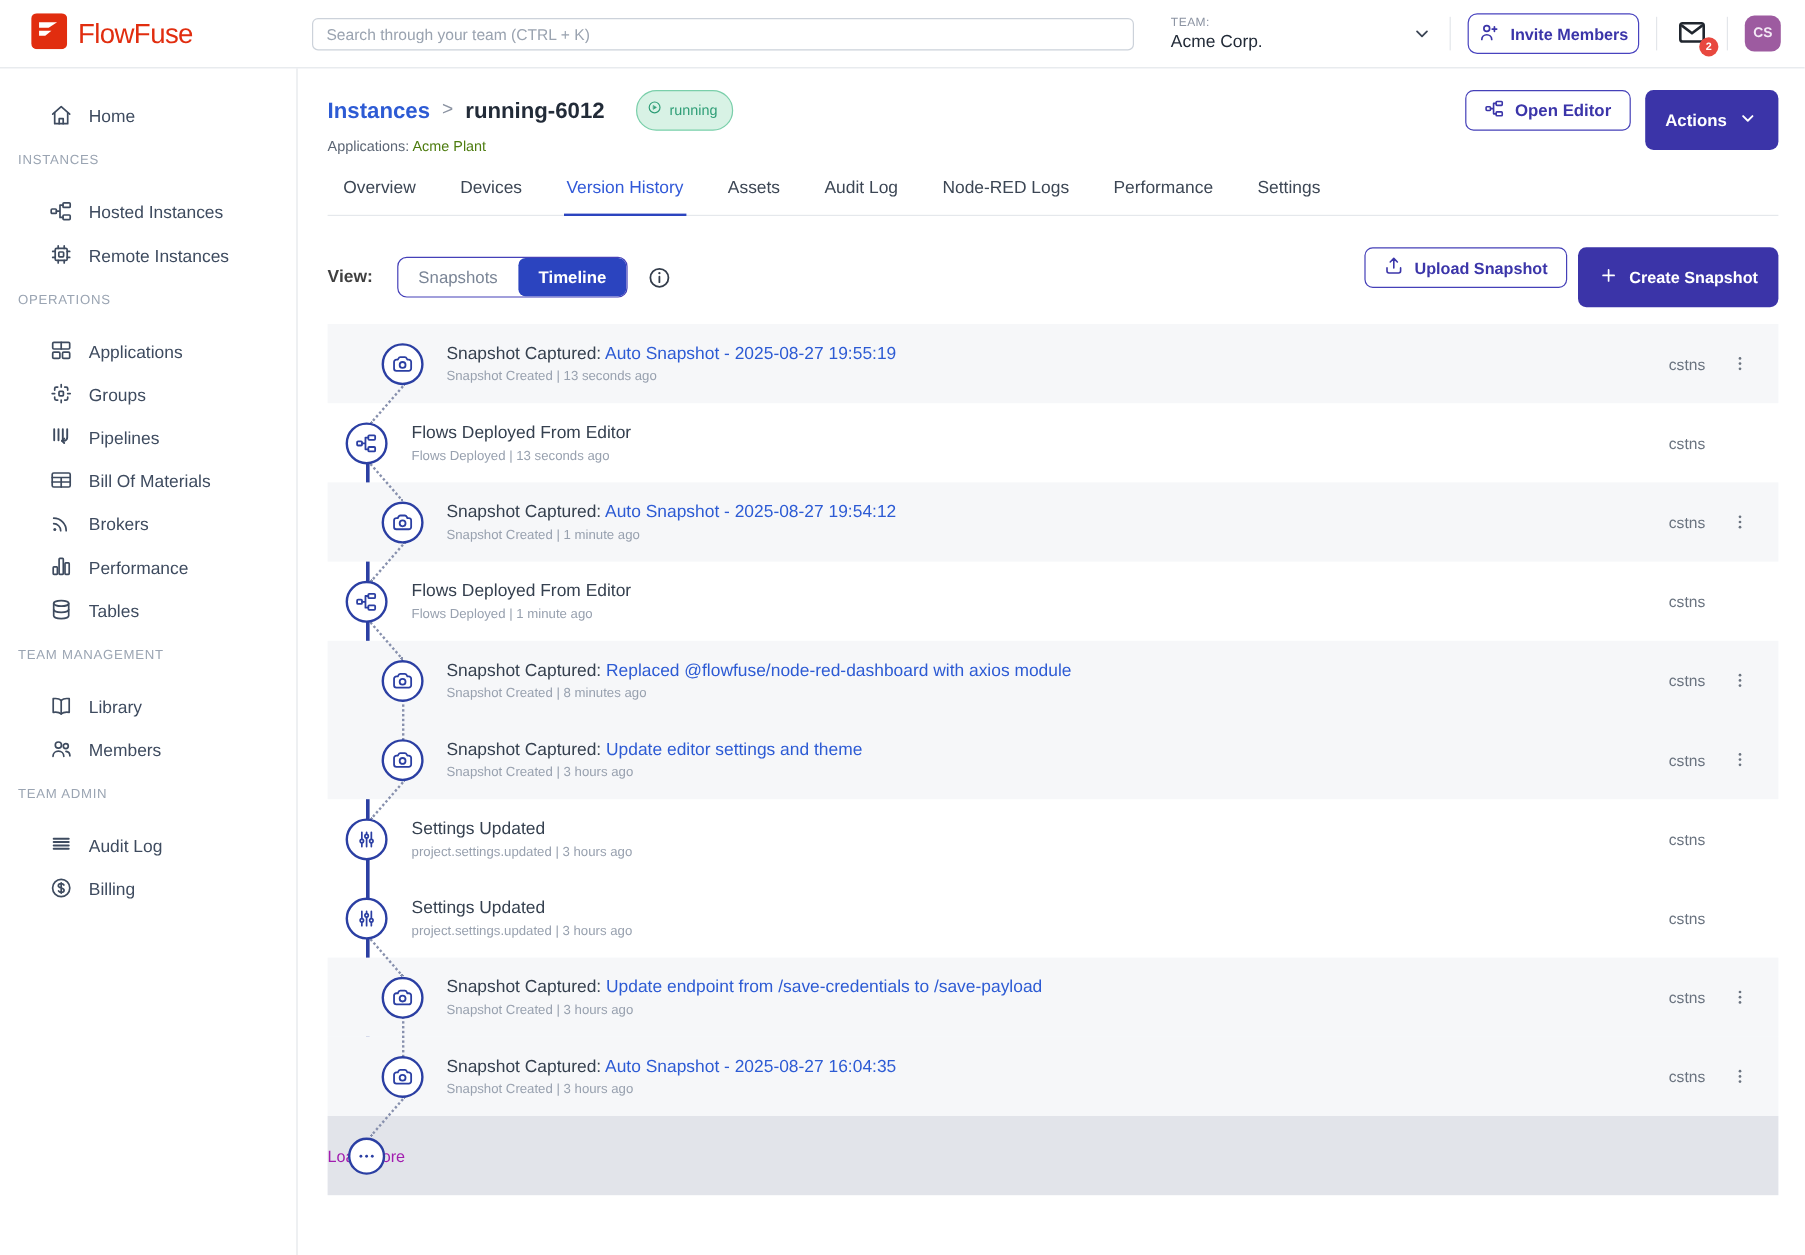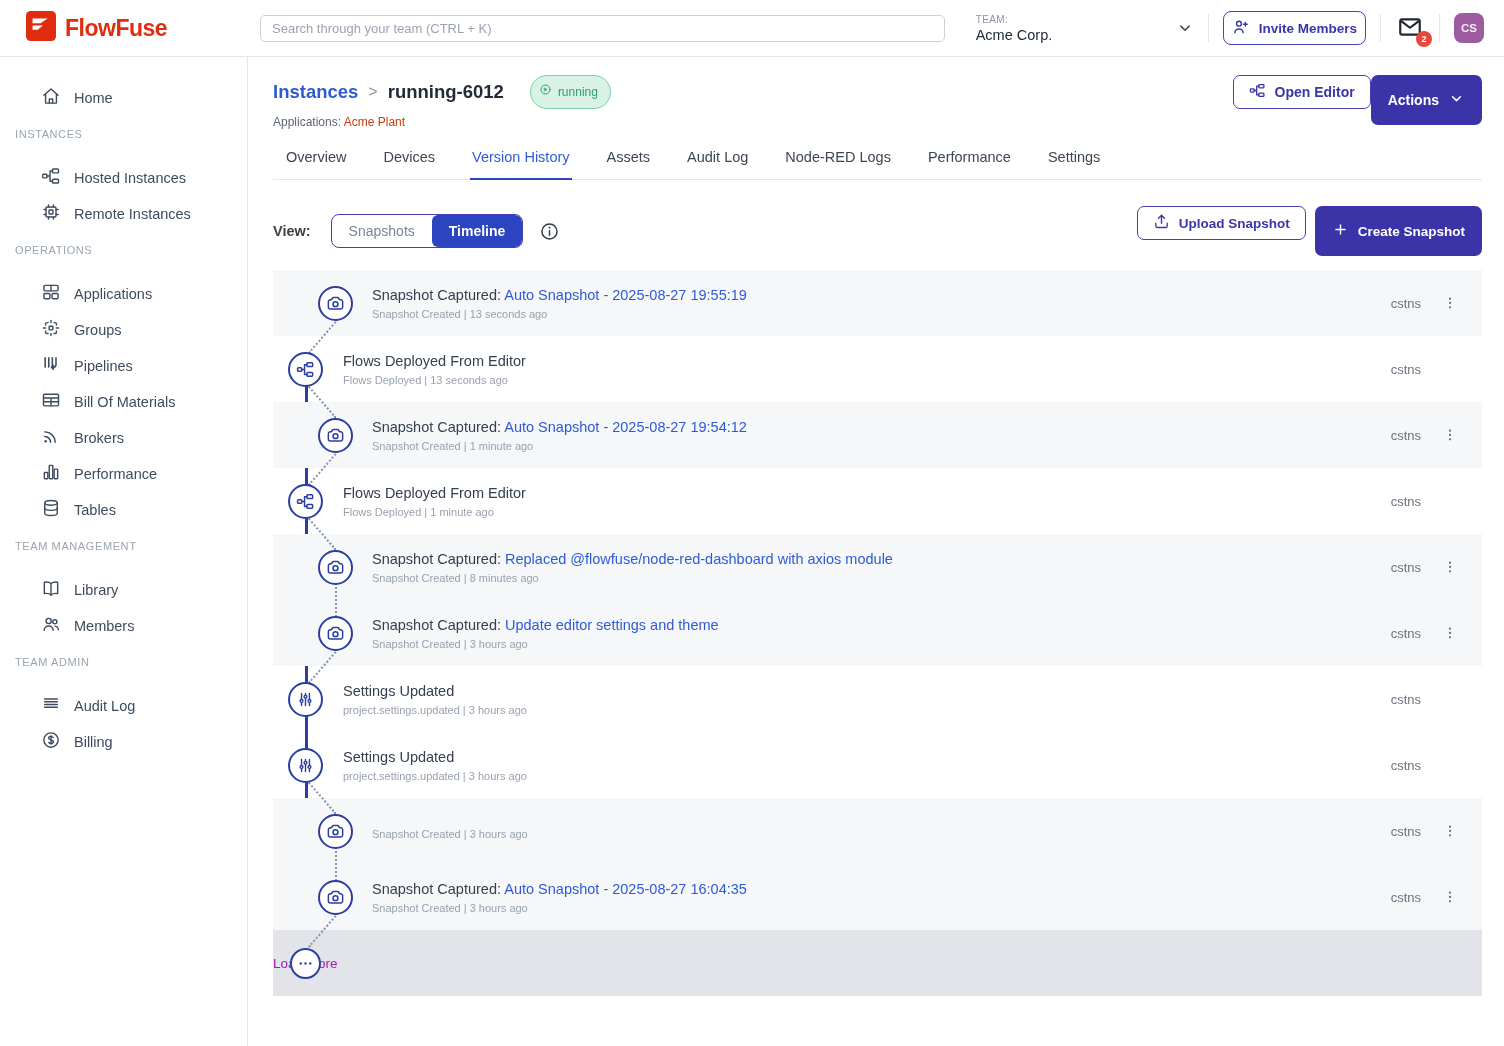--- a/index.html
+++ b/index.html
@@ -1,20 +1,20 @@
 <!DOCTYPE html>
 <html><head>
 <meta charset="utf-8">
 <style>
   html,body{margin:0;padding:0}
   body{width:1504px;height:1046px;overflow:hidden;background:#fff;
        font-family:"Liberation Sans",sans-serif;color:#35404f;-webkit-font-smoothing:antialiased}
   .topbar{height:57px;box-sizing:border-box;border-bottom:1px solid #e3e6ea;display:flex;align-items:center;padding:0 20px 0 26px}
   .logo{display:flex;align-items:center;gap:9px;width:234px;flex:0 0 auto}
-  .logo-text{font-size:23px;font-weight:bold;color:#E12D0F;letter-spacing:-.5px}
+  .logo-text{font-size:23px;font-weight:normal;color:#E12D0F;letter-spacing:-.5px}
   .search{flex:0 0 685px;height:27px;box-sizing:border-box;border:1px solid #ccd2da;border-radius:5px;padding:0 11px;font-size:13px;color:#333;outline:none}
   .search::placeholder{color:#9aa3b0}
   .top-spacer{flex:1}
   .team-wrap{width:218px;display:flex;align-items:center;justify-content:space-between;cursor:pointer}
   .team-label{font-size:10px;color:#8b93a2;letter-spacing:.4px}
   .team-name{font-size:14.5px;color:#222b38;margin-top:2px}
   .chev{width:18px;height:18px;color:#3a4454}
   .hdr-div{width:1px;height:28px;background:#e3e6ea;margin:0 14px}
   .invite-btn{height:34px;border:1.5px solid #4843BF;border-radius:8px;background:#fff;color:#3B35A9;font-weight:bold;font-size:13.5px;display:flex;align-items:center;gap:9px;padding:0 8px;cursor:pointer;font-family:inherit}
   .invite-btn svg{width:18px;height:18px}
@@ -32,22 +32,22 @@
 
   .main{flex:1;box-sizing:border-box;padding:18px 22px 0 25px;position:relative}
   .page-head{display:flex;align-items:flex-start}
   .crumb-row{display:flex;align-items:center;gap:10px;font-size:18.5px;font-weight:bold;line-height:26px}
   .crumb-link{color:#2D5BD4;cursor:pointer;text-decoration:none}
   .crumb-sep{color:#8b93a2;font-weight:normal;font-size:16px}
   .crumb-current{color:#222b38}
   .status-pill{display:flex;align-items:center;gap:6px;background:#D8F2E5;border:1px solid #7ACFAA;color:#2F9E77;border-radius:999px;font-size:12px;font-weight:normal;padding:3px 12px 3px 8px;margin-left:16px}
   .status-pill svg{width:13px;height:13px}
   .app-line{margin-top:6px;font-size:12px;color:#5c6675}
-  .app-link{color:#c2410c;cursor:pointer;text-decoration:none}
-  .head-buttons{margin-left:auto;display:flex;gap:0}
+  .app-link{color:#4d7c0f;cursor:pointer;text-decoration:none}
+  .head-buttons{margin-left:auto;display:flex;gap:12px}
   .btn-outline{height:34px;border:1.5px solid #4540B8;border-radius:7px;background:#fff;color:#3B35A9;font-weight:bold;font-size:14px;display:inline-flex;align-items:center;gap:9px;padding:0 15px;cursor:pointer;font-family:inherit;box-sizing:border-box}
   .btn-solid{height:50px;border:none;border-radius:7px;background:#3B34A8;color:#fff;font-weight:bold;font-size:14px;display:inline-flex;align-items:center;gap:9px;padding:0 17px;cursor:pointer;font-family:inherit}
   .btn-outline svg,.btn-solid svg{width:17px;height:17px}
 
   .tabs{display:flex;gap:33px;margin-top:20px;border-bottom:1px solid #e5e8ec;padding-left:11px}
   .tab{padding:0 2px 13px;font-size:14.5px;color:#3c4654;cursor:pointer}
   .tab.active{color:#3159D8;border-bottom:2px solid #2B44BF;margin-bottom:-1px}
 
   .view-bar{display:flex;align-items:center;margin-top:26px}
   .view-label{font-weight:bold;font-size:14.5px;color:#404040}
@@ -568,20 +568,24 @@
     </div>
   </div>
           <div class="t-row alt">
     <span class="icon-wrap">
               <svg viewBox="0 0 24 24" fill="none" stroke="currentColor" stroke-width="1.9" stroke-linecap="round" stroke-linejoin="round">
                 <path d="M7 7.2l.8-1.6c.3-.7 1-1.1 1.8-1.1h4.8c.8 0 1.5.4 1.8 1.1l.8 1.6h1.5A2.5 2.5 0 0 1 21 9.7v6.8A2.5 2.5 0 0 1 18.5 19h-13A2.5 2.5 0 0 1 3 16.5V9.7a2.5 2.5 0 0 1 2.5-2.5H7Z"></path>
                 <circle cx="12" cy="12.8" r="3.1"></circle>
               </svg>
             </span>
     <div class="content">
+      <div class="title">
+        <span class="prefix">Snapshot Captured:</span>
+        <a class="link">Update endpoint from /save-credentials to /save-payload</a>
+      </div>
       <div class="meta">Snapshot Created | 3 hours ago</div>
     </div>
     <div class="right">
       <span class="user">cstns</span>
       <span class="kebab">
                 <svg viewBox="0 0 24 24" fill="currentColor">
                   <circle cx="12" cy="5.5" r="1.7"></circle>
                   <circle cx="12" cy="12" r="1.7"></circle>
                   <circle cx="12" cy="18.5" r="1.7"></circle>
                 </svg>

